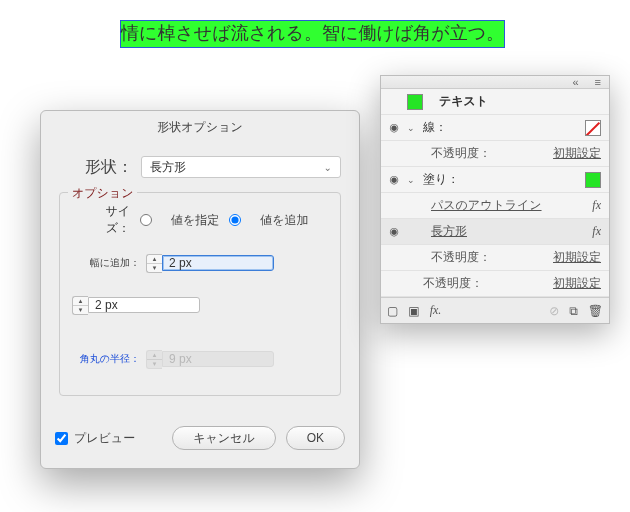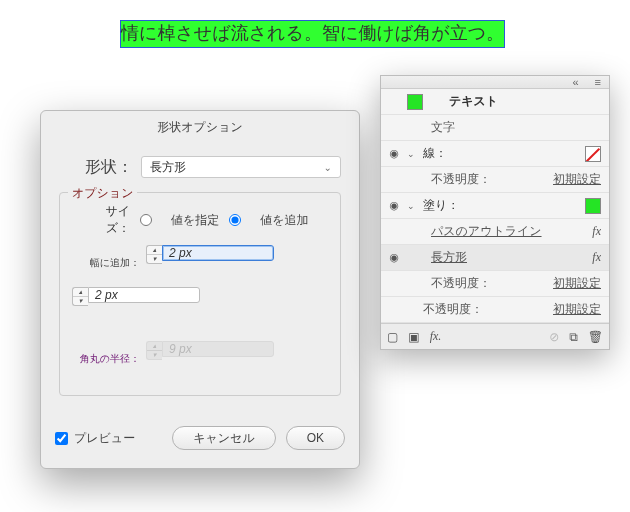--- a/index.html
+++ b/index.html
@@ -72,23 +72,22 @@
     font-size: 12px;
     color: #7f1d1d;
   }
   .radios { display: flex; align-items: center; gap: 10px; padding-left: 12px; margin-bottom: 8px;}
   .radio { display: inline-flex; align-items: center; gap: 19px; font-size: 12px; color:#444;}
   .radio input { width:12px; height:12px;}
   .num-row { display: flex; align-items: center; margin: 6px 0; }
   .num-row .lab { width: 74px; text-align: right; padding-right: 6px; font-size: 10px; color:#444;}
   .num-input {
     display: flex;
-    align-items: flex-start;
+    align-items: center;
     height: 36px;
-    font-style: italic;
   }
   .spinner {
     width: 16px;
     display: flex;
     flex-direction: column;
     border: 1px solid #bdbdbd;
     border-right: none;
     border-radius: 3px 0 0 3px;
     background: #f7f7f7;
   }
@@ -99,21 +98,21 @@
     border: 1px solid #bdbdbd;
     border-radius: 0 3px 3px 0;
     background: #fff;
     display: flex;
     align-items: center;
     padding: 0 6px;
     font-size: 12px;
   }
   .num-field.focused { border-color:#3b7dd8; box-shadow: inset 0 0 0 1px #9ec3f0; background:#e8f0fb;}
   .corner-row { margin-top: 18px; display:flex; align-items:center; }
-  .corner-row .lab{ color:#701a75; }
+  .corner-row .lab{ color:#1d4ed8; }
   .corner-row .num-field, .corner-row .spinner{ border-color:#d9d9d9; color:#b8b8b8; background:#e3e3e3;}
   .corner-row .spinner span{color:#bbb;}
   .footer {
     display:flex; align-items:center; padding: 14px 14px 18px; gap:10px;
   }
   .chk { display:inline-flex; align-items:center; gap:6px; font-size:12px; color:#444; flex:1;}
   .btn {
     border:1px solid #b3b3b3; border-radius:12px; height:24px; padding:0 20px; background:linear-gradient(#fdfdfd,#e9e9e9); font-size:12px; color:#444;
   }
   
@@ -237,28 +236,23 @@
   <div class="panel-tabbar">
     <div class="flex"></div>
     <div class="menu">«</div>
     <div class="menu">≡</div>
   </div>
   <div class="pcontent">
 
     <div class="prow">
       <span class="eyecol"></span>
       <span class="swatch green"></span>
-      <span class="plabel bold" style="padding-left:26px;">テキスト</span>
-    </div>
-
-    <div class="prow sub">
-      <span class="eyecol"></span>
-      <span class="indent1"></span>
-      <span class="plabel">文字</span>
-    </div>
+      <span class="plabel bold" style="padding-left:16px;">テキスト</span>
+    </div>
+
 
     <div class="prow">
       <span class="eyecol">
           <span class="eye">◉</span>
         </span>
       <span class="caret">⌄</span>
       <span class="plabel">線：</span>
       <span style="width:40px;"></span>
       <span class="swatch none"></span>
     </div>

